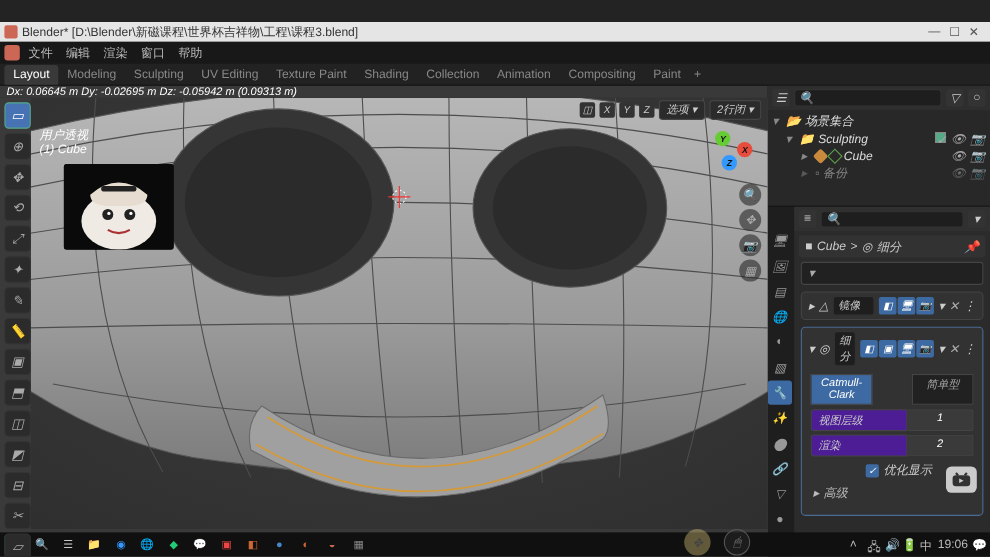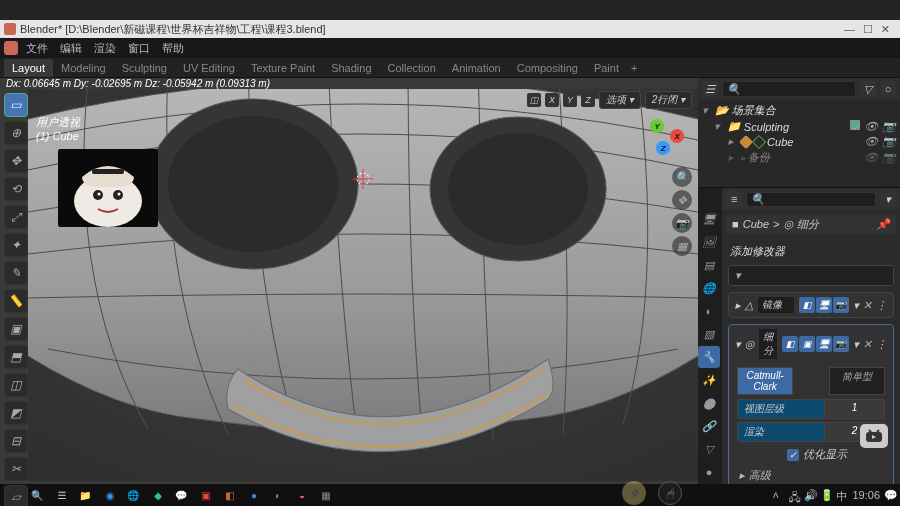--- a/index.html
+++ b/index.html
@@ -65,21 +65,21 @@
 .mod-head { display: flex; align-items: center; gap: 4px; padding: 3px 6px; }
 .mod-head .mname { flex: 1; background: #1e1e1e; border: 1px solid #333; border-radius: 3px; padding: 1px 4px; font-size: 10px; }
 .mod-head .mtoggles { display: flex; gap: 1px; }
 .mod-head .mtog { width: 16px; height: 16px; background: #3d6aa3; border-radius: 2px; display: flex; align-items: center; justify-content: center; font-size: 9px; color: #fff; }
 .mod-head .close { color: #aaa; cursor: pointer; }
 .mod-body { padding: 4px 8px 8px; }
 .seg { display: flex; margin-bottom: 4px; gap: 36px; }
 .seg .segb { flex: 1; background: #212121; border: 1px solid #444; padding: 2px 0; text-align: center; font-size: 10px; color: #aaa; }
 .seg .segb.active { background: #3d6aa3; color: #fff; }
 .numrow { display: flex; margin-bottom: 3px; }
-.numrow .nl { flex: 1; background: #0c4a6e; border: 1px solid #444; padding: 2px 6px; font-size: 10px; color: #ccc; border-radius: 3px 0 0 3px; }
+.numrow .nl { flex: 1; background: #4c1d95; border: 1px solid #444; padding: 2px 6px; font-size: 10px; color: #ccc; border-radius: 3px 0 0 3px; }
 .numrow .nv { width: 60px; background: #3a3a3a; border: 1px solid #444; border-left: none; padding: 2px 6px; font-size: 10px; color: #fff; text-align: center; border-radius: 0 3px 3px 0; }
 .chk { display: flex; align-items: center; gap: 4px; font-size: 10px; color: #ccc; padding: 2px 0; margin-left: 50px; }
 .chk .box { width: 12px; height: 12px; background: #3d6aa3; border-radius: 2px; display: flex; align-items: center; justify-content: center; color: #fff; font-size: 9px; }
 .advrow { display: flex; align-items: center; gap: 4px; padding: 4px 2px; font-size: 10px; color: #bbb; }
 .taskbar { position: absolute; bottom: 0; left: 0; right: 0; height: 22px; background: #101010; display: flex; align-items: center; gap: 4px; padding: 0 4px; }
 .taskbar .tb { width: 20px; height: 18px; border-radius: 2px; display: flex; align-items: center; justify-content: center; font-size: 10px; }
 .taskbar .tray { margin-left: auto; display: flex; gap: 4px; align-items: center; color: #bbb; font-size: 10px; }
 .taskbar .tray .ti { width: 12px; height: 12px; }
 .watermark { position: absolute; right: 12px; bottom: 58px; width: 28px; height: 24px; background: #fff; border-radius: 5px; opacity: .75; display: flex; align-items: center; justify-content: center; z-index: 20; }
 </style>
@@ -335,21 +335,20 @@
           <span class="icon-sq">▾</span>
         </div>
         <div class="breadcrumb">
           <span>■</span>
           <span>Cube</span>
           <span>&gt;</span>
           <span>◎</span>
           <span>细分</span>
           <span style="margin-left:auto">📌</span>
         </div>
-        <div class="panel-title">添加修改器</div>
         <div class="dropdown-full">
             <span>▾</span>
           </div>
 
         <div class="mod-panel" style="border-color:#444">
           <div class="mod-head">
             <span>▸</span>
             <span>△</span>
             <span class="mname">镜像</span>
             <div class="mtoggles">

